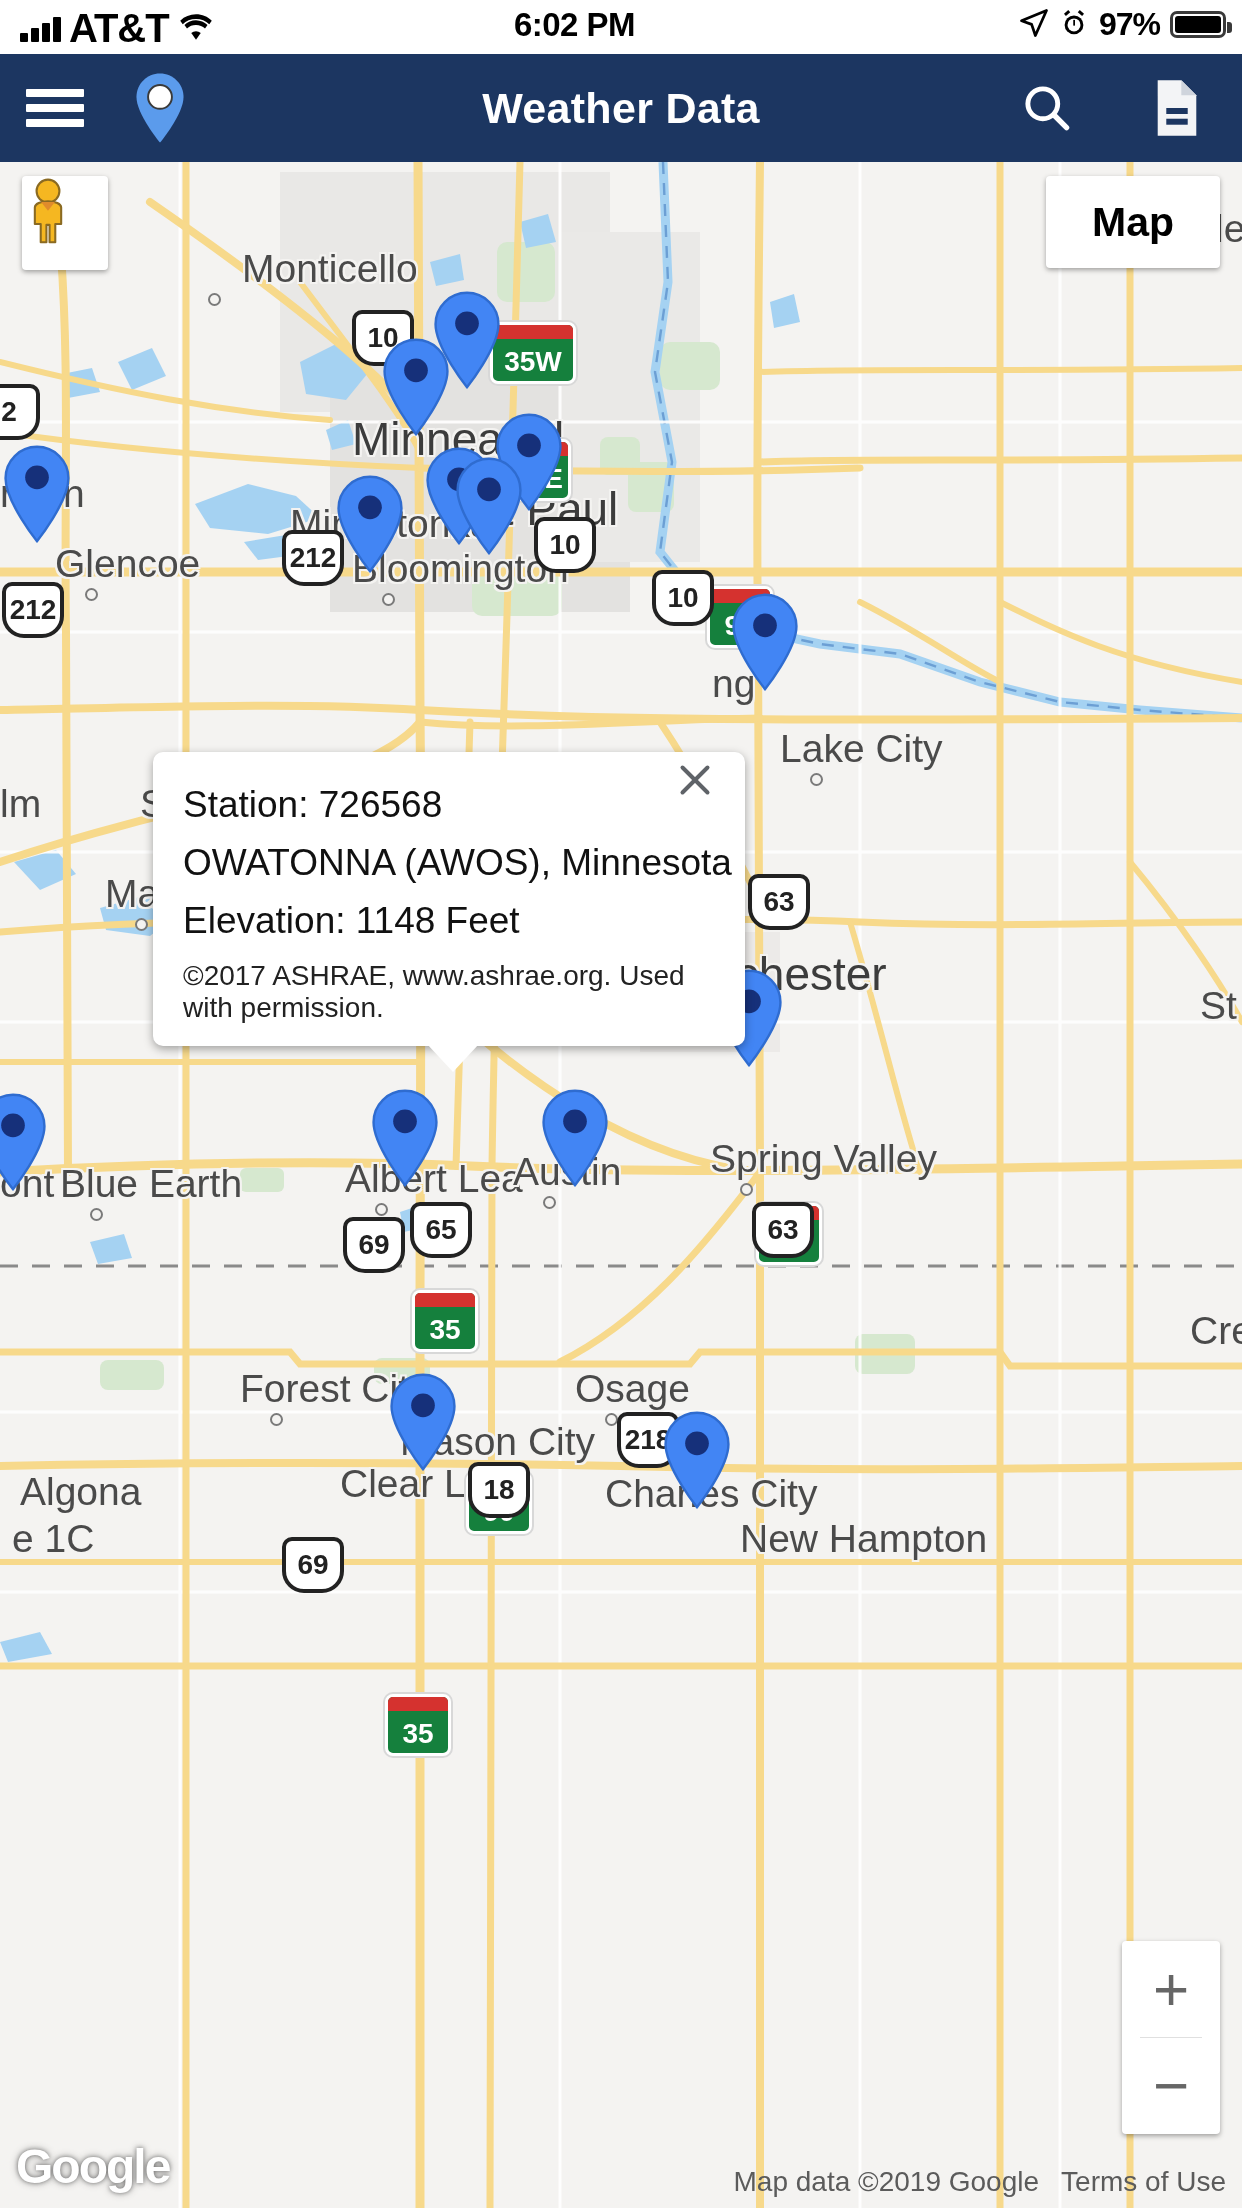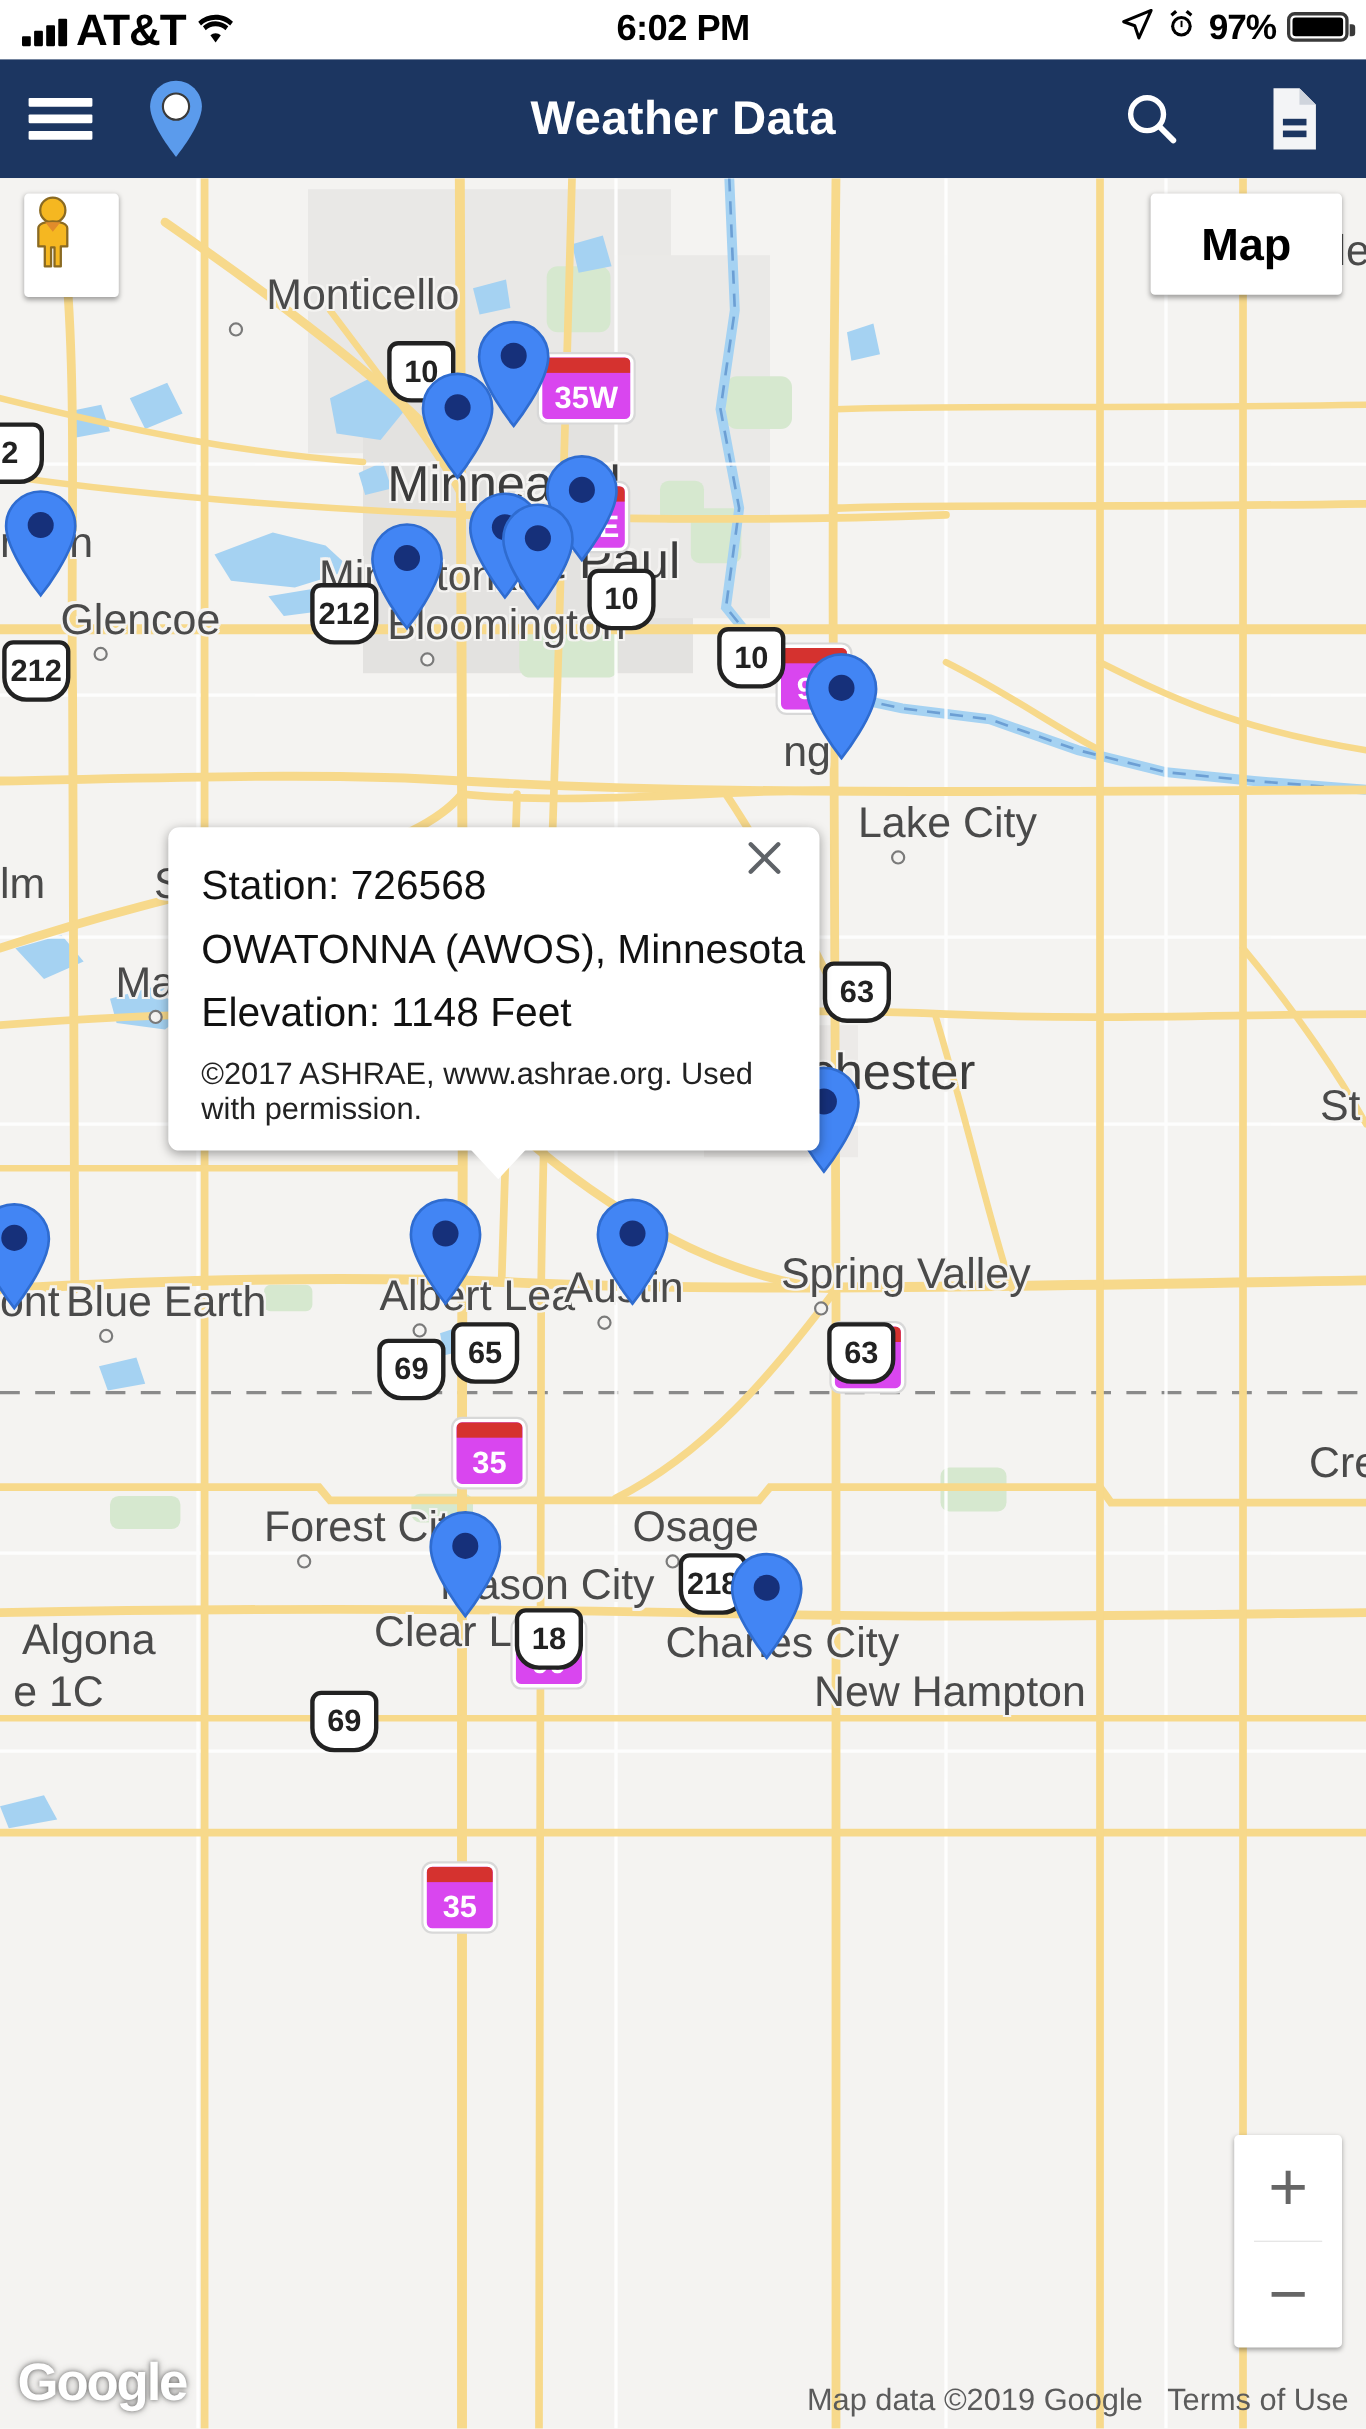--- a/index.html
+++ b/index.html
@@ -9,21 +9,21 @@
     background: #ffffff; overflow: hidden;
   }
   #app { position: relative; width: 1242px; height: 2208px; overflow: hidden; }
 
   
   .statusbar {
     position: absolute; top: 0; left: 0; width: 1242px; height: 54px;
     background: #ffffff; color: #000;
   }
   .sb-left { position: absolute; left: 20px; top: 6px; display: flex; align-items: center; gap: 8px; }
-  .sb-center { position: absolute; left: 0; top: 6px; width: 1242px; text-align: center;
+  .sb-center { position: absolute; left: 0; top: 6px; width: 1149px; text-align: center;
     font-size: 33px; font-weight: bold; letter-spacing: -0.5px; }
   .sb-right { position: absolute; right: 16px; top: 6px; display: flex; align-items: center; gap: 10px; }
   .sb-carrier { font-size: 40px; font-weight: bold; letter-spacing: -1px; }
   .bars { display: flex; align-items: flex-end; gap: 3px; height: 26px; }
   .bars i { display: block; width: 8px; background: #000; border-radius: 1px; }
   .bars i:nth-child(1) { height: 9px; }
   .bars i:nth-child(2) { height: 14px; }
   .bars i:nth-child(3) { height: 19px; }
   .bars i:nth-child(4) { height: 25px; }
   .sb-pct { font-size: 32px; font-weight: bold; letter-spacing: -1px; }
@@ -68,21 +68,21 @@
   .lbl.big { font-size: 46px; color: #3c3c3c; }
   .lbl.mid { font-size: 39px; color: #4a4a4a; }
   .citydot { position: absolute; width: 13px; height: 13px; border-radius: 50%;
     border: 2px solid #7a7a7a; background: #f4f3f1; }
 
   
   .shield { position: absolute; }
   .sh-us { width: 62px; height: 56px; background: #fff; border: 4px solid #222;
     border-radius: 10px 10px 22px 22px; display: flex; align-items: center;
     justify-content: center; font-size: 28px; font-weight: bold; color: #222; }
-  .sh-i { width: 66px; height: 62px; border-radius: 8px; background: #d946ef;
+  .sh-i { width: 66px; height: 62px; border-radius: 8px; background: #15803d;
     border: 3px solid #fff; display:flex; align-items:flex-end; justify-content:center;
     color:#fff; font-size: 28px; font-weight: bold; padding-bottom: 3px;
     box-shadow: 0 0 0 2px #d8d8d8; position: relative; overflow: hidden; }
   .sh-i::before { content:""; position:absolute; top:0; left:0; right:0; height:14px;
     background:#d5322f; }
 
   
   .marker { position: absolute; width: 74px; height: 100px; }
 
   

